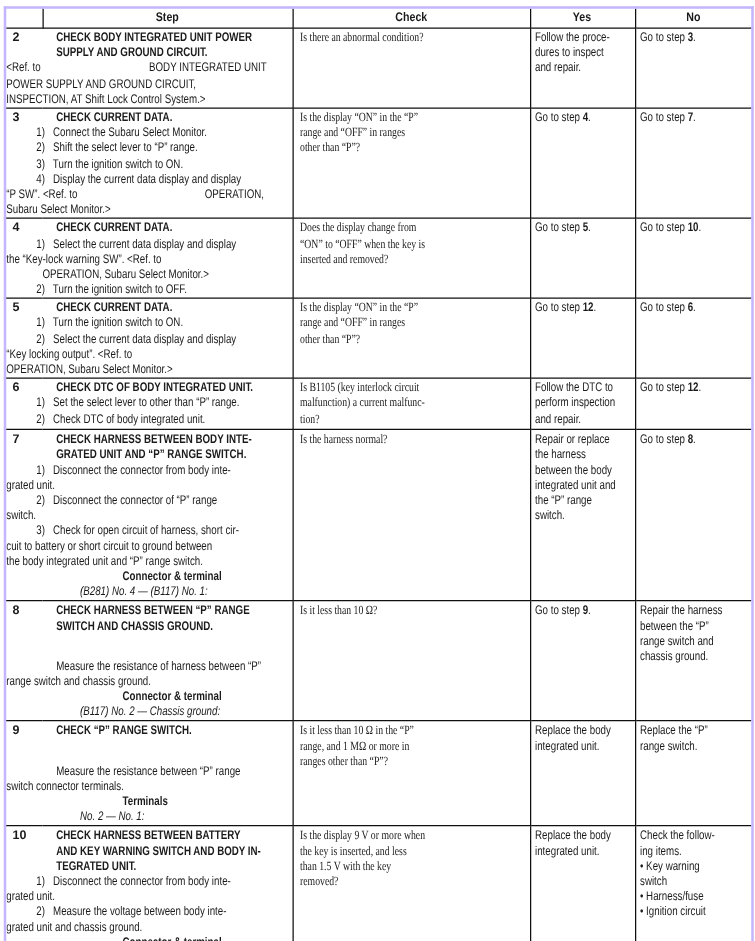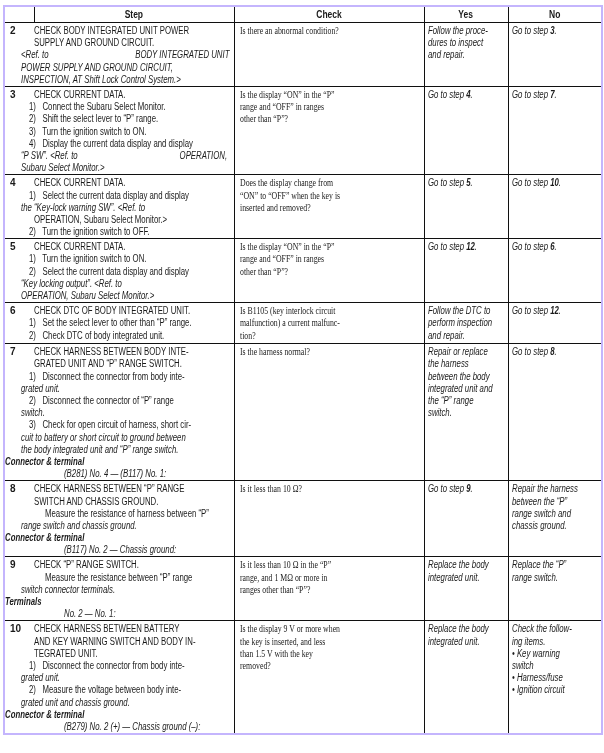--- a/index.html
+++ b/index.html
@@ -27,28 +27,28 @@
     transform-origin:0 50%;
   }
   .tx b{font-weight:700;}
   .tx-c{display:inline-block;transform:scaleX(0.85);transform-origin:50% 50%;}
   .step-cell{position:relative;padding-top:2px !important;}
   .step-num{
     position:absolute;left:5px;top:2px;font-size:10px;font-weight:700;
     line-height:12.2px;
   }
   .plain-cell{padding:2px 2px 0 5px !important;font-family:Liberation Serif, serif;}
-  .narrow-cell{padding:2px 1px 0 3px !important;font-style:italic;}
+  .narrow-cell{padding:2px 1px 0 3px !important;}
   
-  .s-t{padding-left:29px;font-weight:400;}
-  .s-p{padding-left:40px;}
+  .s-t{padding-left:40px;font-weight:700;}
+  .s-p{padding-left:40px;margin-top:20px;}
   .s-n{padding-left:24px;}
-  .s-w{padding-left:16px;font-style:italic;}
+  .s-w{padding-left:0;}
   .s-w2{padding-left:29px;}
-  .s-c{font-weight:700;font-style:italic;}
+  .s-c{padding-left:49px;font-weight:700;margin-left:44px;}
   .s-b{padding-left:59px;font-weight:400;font-style:italic;}
 </style>
 </head>
 <body>
 
 <table id="doc-table">
   <colgroup>
     <col style="width:30px">
     <col style="width:200px">
     <col style="width:190px">

